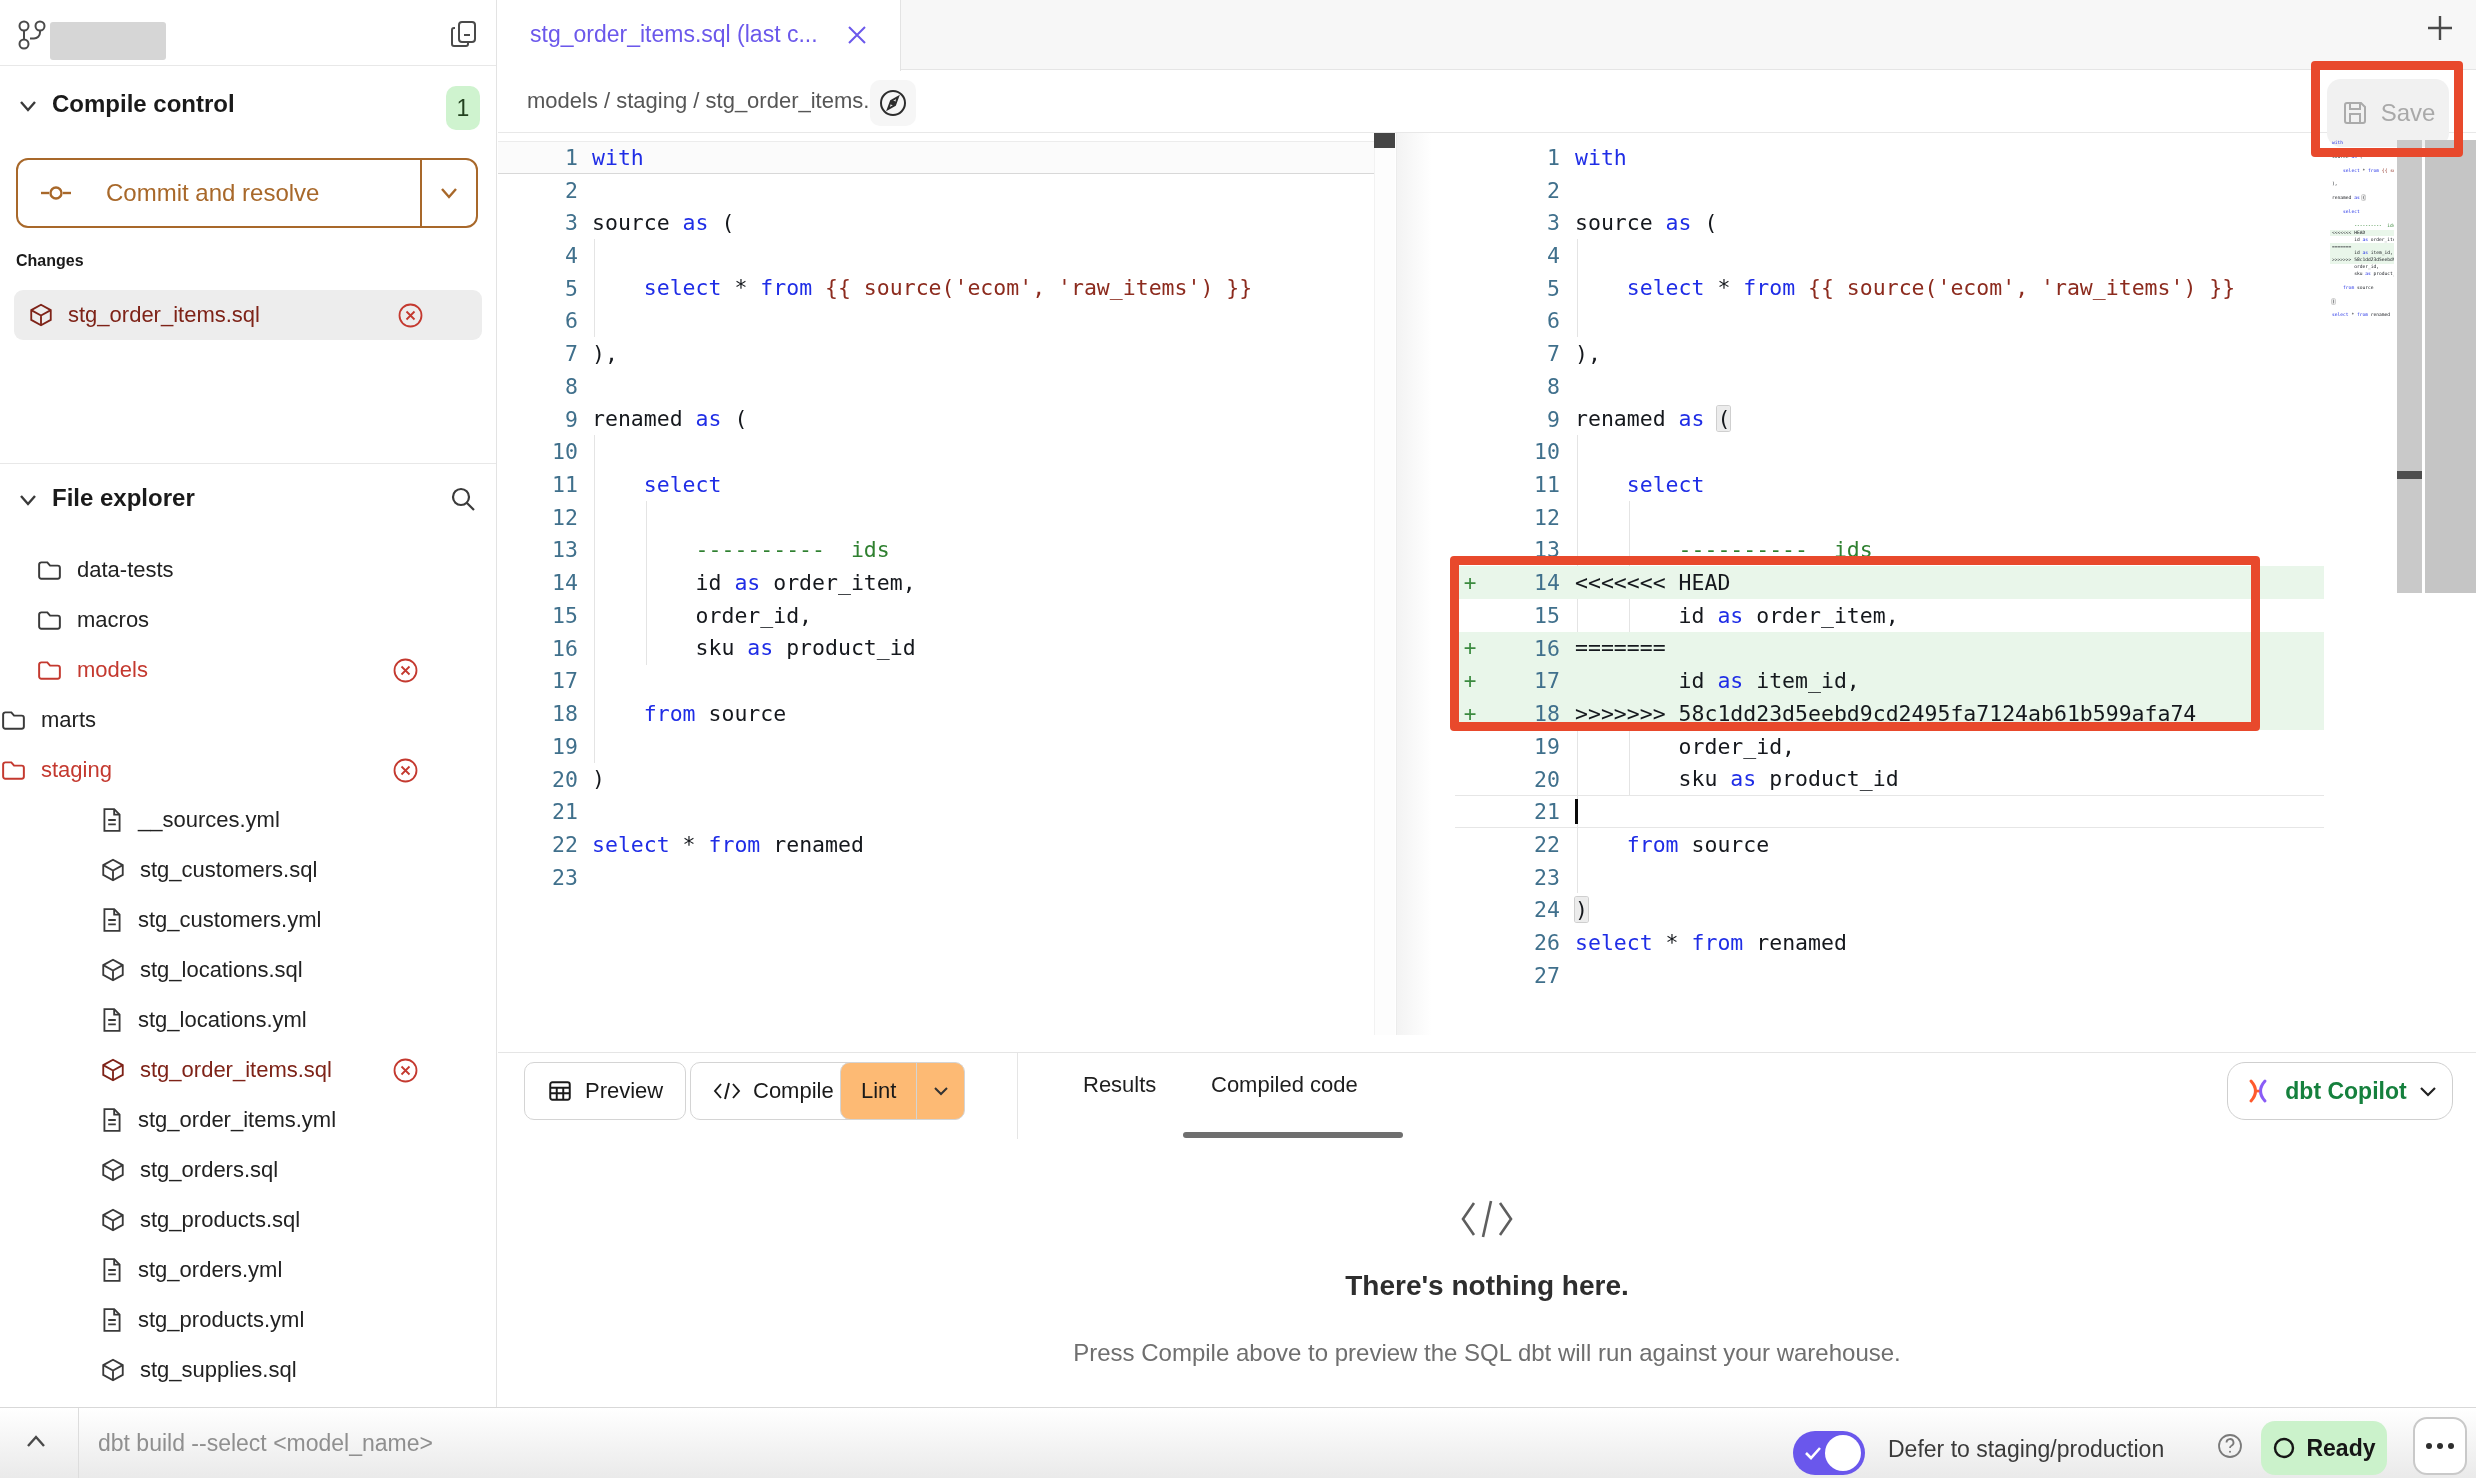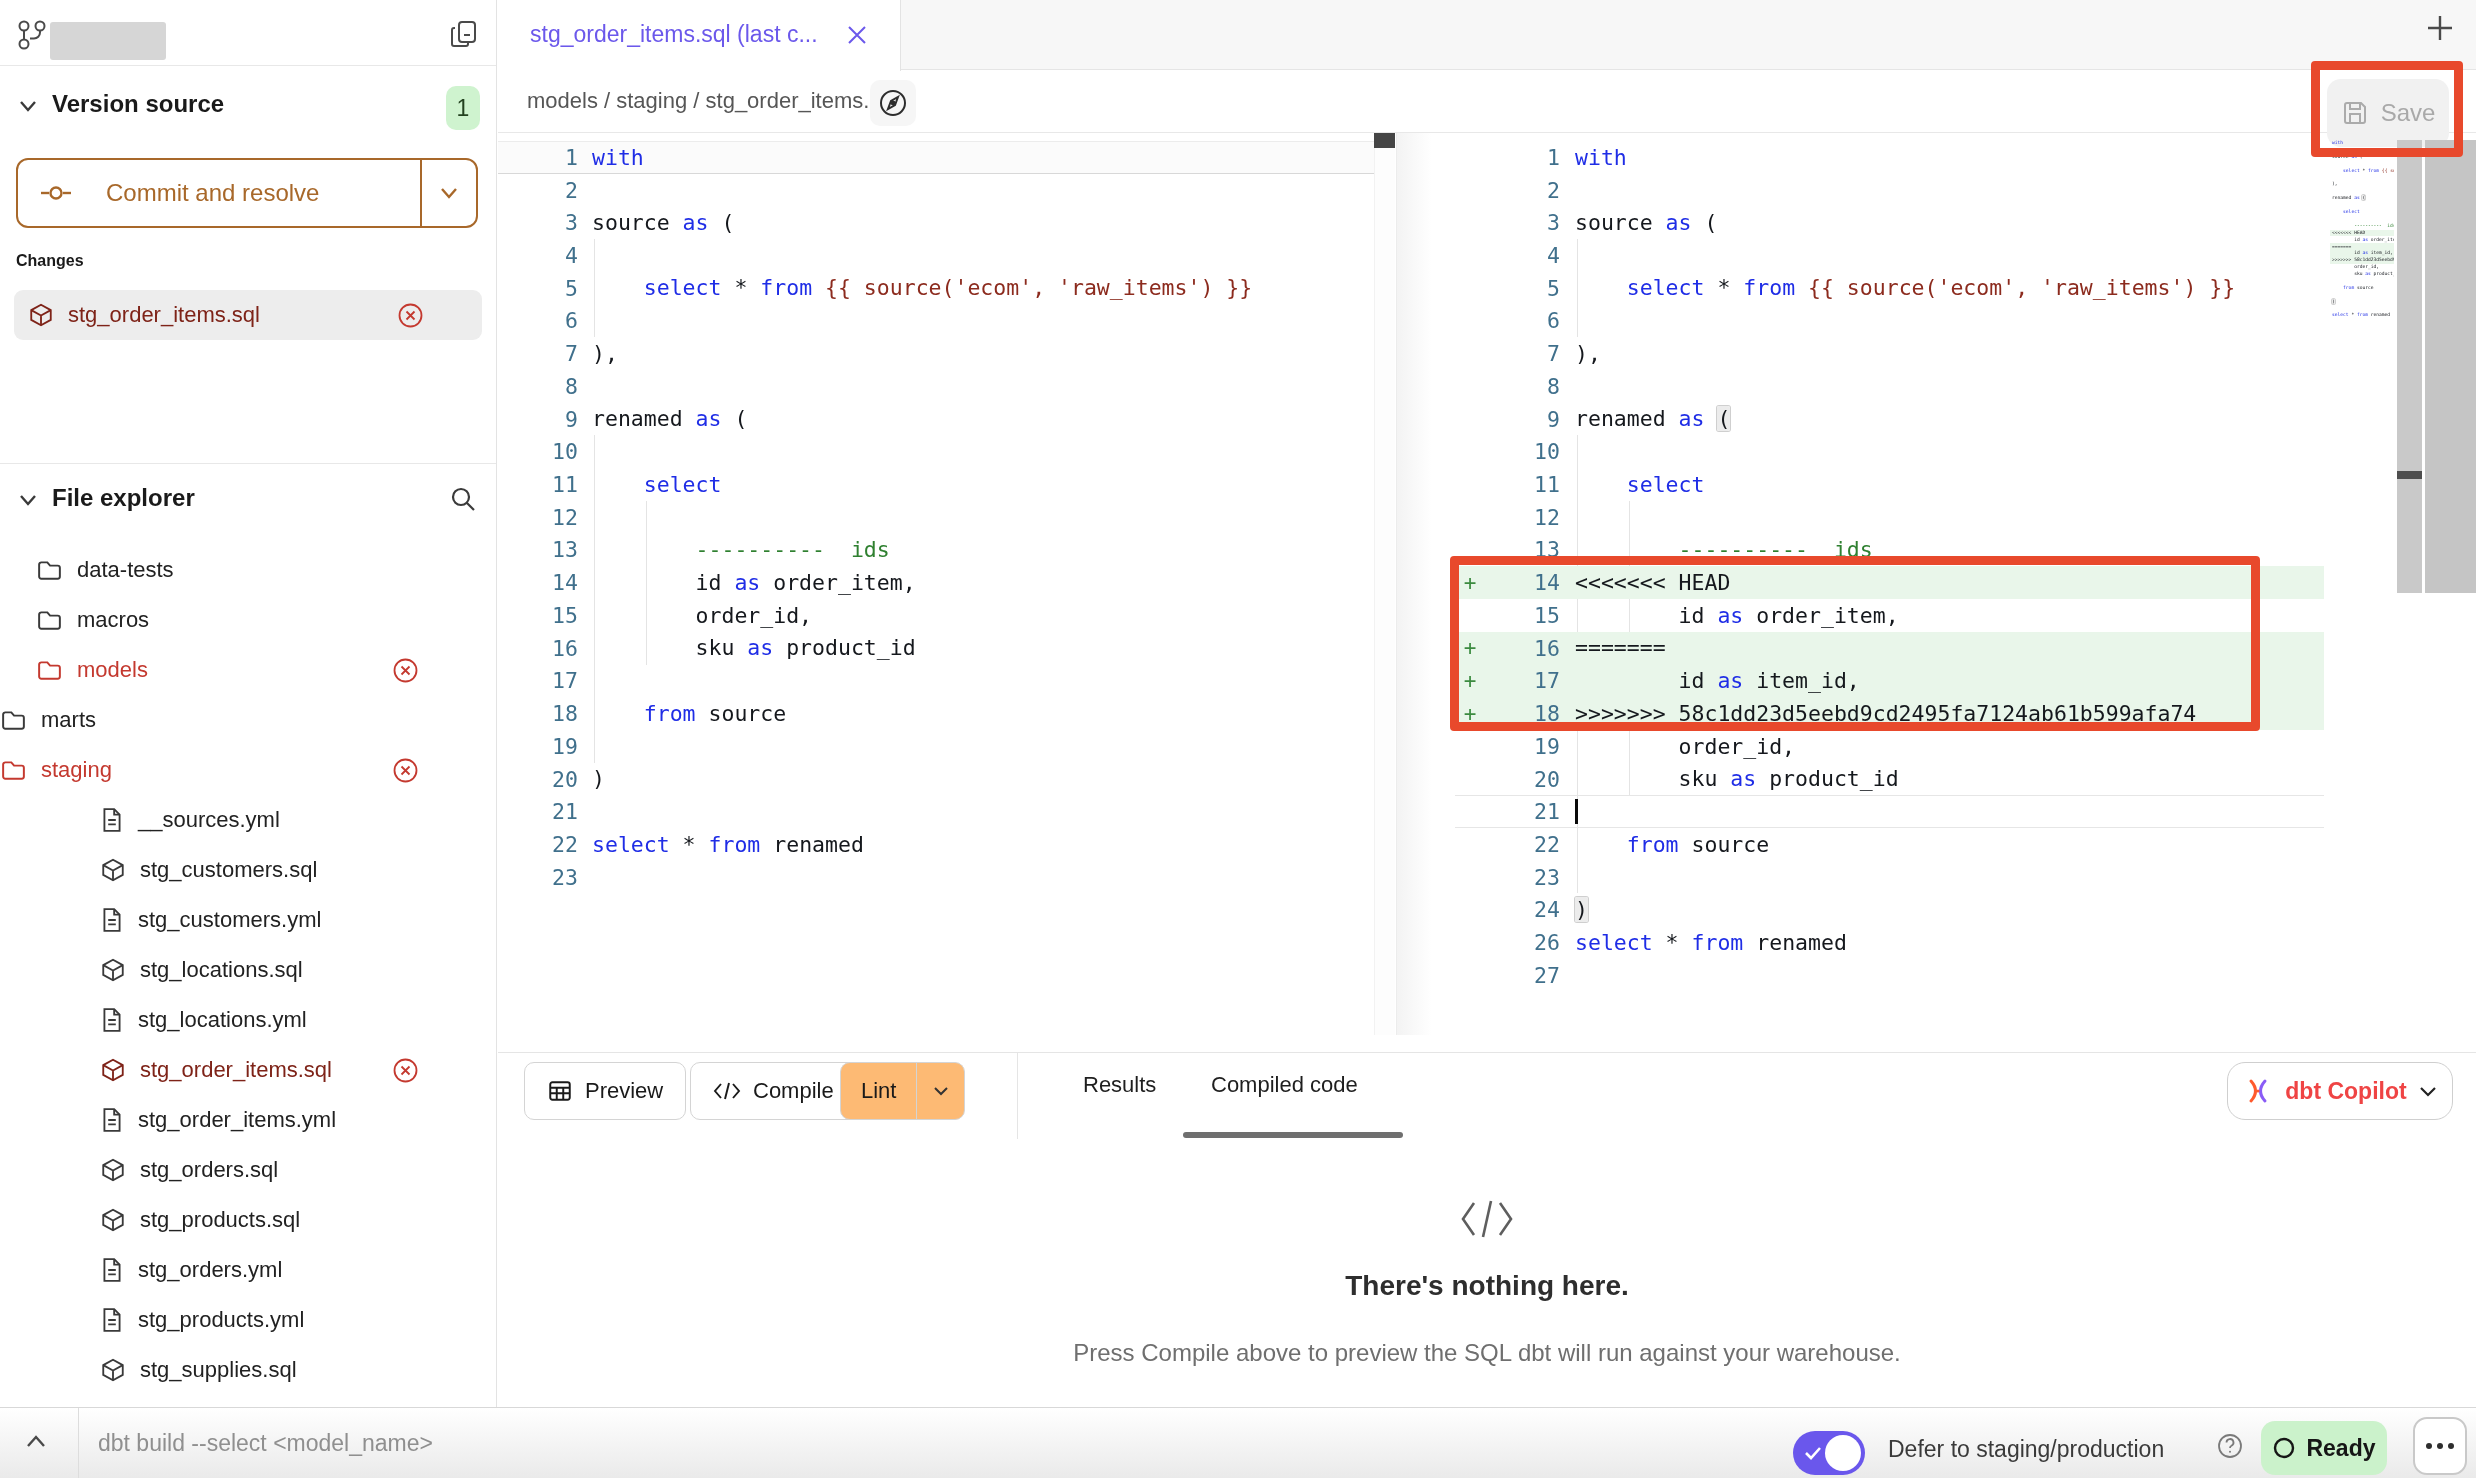--- a/index.html
+++ b/index.html
@@ -96,21 +96,21 @@
   .results-top { position:absolute; left:498px; top:1052px; right:0; border-top:1px solid #E5E5E5; }
   .tool-btn { position:absolute; top:1062px; height:58px; background:#fff; border:1px solid #D4D4D4; border-radius:10px; display:flex; align-items:center; gap:12px; padding:0 22px; font-size:22px; font-weight:500; color:#1a1a1a; font-family:"Liberation Sans",sans-serif; }
   .btn-preview { left:524px; } .btn-compile { left:690px; }
   .lint-split { position:absolute; left:840px; top:1062px; height:58px; border:1px solid #D4D4D4; border-radius:10px; display:flex; background:#fdba74; }
   .lint-main { display:flex; align-items:center; padding:0 20px; font-size:22px; font-weight:500; }
   .lint-chev { width:48px; border-left:1px solid #D4D4D4; display:flex; align-items:center; justify-content:center; color:#333; }
   .panel-divider { position:absolute; left:1017px; top:1053px; width:1px; height:86px; background:#E5E5E5; }
   .rtab { position:absolute; top:1072px; font-size:22px; font-weight:500; color:#1f1f1f; }
   .rtab-results { left:1083px; } .rtab-compiled { left:1211px; }
   .rtab-underline { position:absolute; left:1183px; top:1132px; width:220px; height:6px; background:#6F6F6F; border-radius:3px; }
-  .copilot-btn { position:absolute; left:2227px; top:1062px; width:226px; height:58px; background:#fff; border:1px solid #CFCFCF; border-radius:18px; display:flex; align-items:center; justify-content:center; gap:12px; font-size:23px; font-weight:700; color:#ef4444; font-family:"Liberation Sans",sans-serif; }
+  .copilot-btn { position:absolute; left:2227px; top:1062px; width:226px; height:58px; background:#fff; border:1px solid #CFCFCF; border-radius:18px; display:flex; align-items:center; justify-content:center; gap:12px; font-size:23px; font-weight:700; color:#15803d; font-family:"Liberation Sans",sans-serif; }
 
   .empty { position:absolute; left:498px; top:1196px; right:0; text-align:center; }
   .empty-ic { color:#5E5E5E; }
   .empty-title { margin-top:24px; font-size:28px; font-weight:700; color:#2e2e2e; }
   .empty-sub { margin-top:37px; font-size:24px; color:#6f6f6f; }
 
   
   .statusbar { position:absolute; left:0; top:1407px; width:100%; height:71px; background:linear-gradient(#FFFFFF,#EAEAEA); border-top:1px solid #D8D8D8; }
   .sb-collapse { position:absolute; left:24px; top:24px; color:#4a4a4a; }
   .sb-vdiv { position:absolute; left:78px; top:0; width:1px; height:71px; background:#DDDDDD; }
@@ -151,21 +151,21 @@
         </svg>
       </span>
     </div>
 
     <div class="vc-header">
       <span class="sec-chev">
         <svg width="20" height="16" viewBox="0 0 20 16" fill="none" stroke="#3a3a3a" stroke-width="2.4">
             <polyline points="3,4 10,12 17,4"></polyline>
           </svg>
       </span>
-      <span class="sec-title">Version source</span>
+      <span class="sec-title">Compile control</span>
       <span class="vc-badge">1</span>
     </div>
 
     <div class="commit-btn">
       <span class="commit-main">
         <span>
           <svg width="32" height="24" viewBox="0 0 32 24" fill="none" stroke="#A8682A" stroke-width="2.4">
             <line x1="1" y1="12" x2="9" y2="12"></line>
               <circle cx="16" cy="12" r="5.5"></circle>
               <line x1="23" y1="12" x2="31" y2="12"></line>

